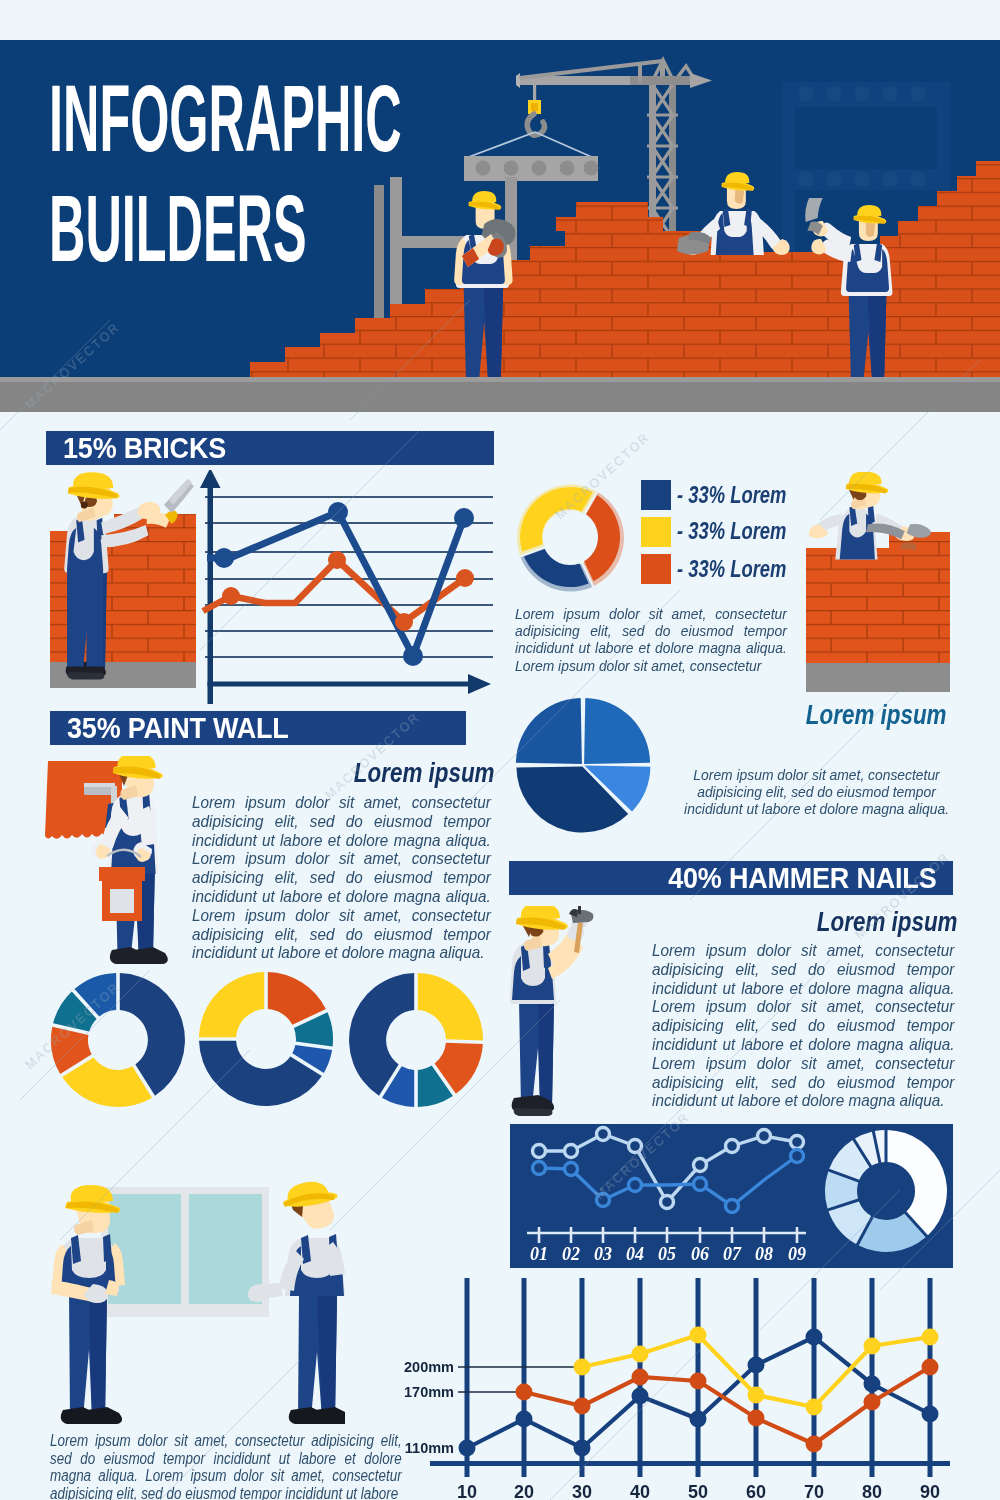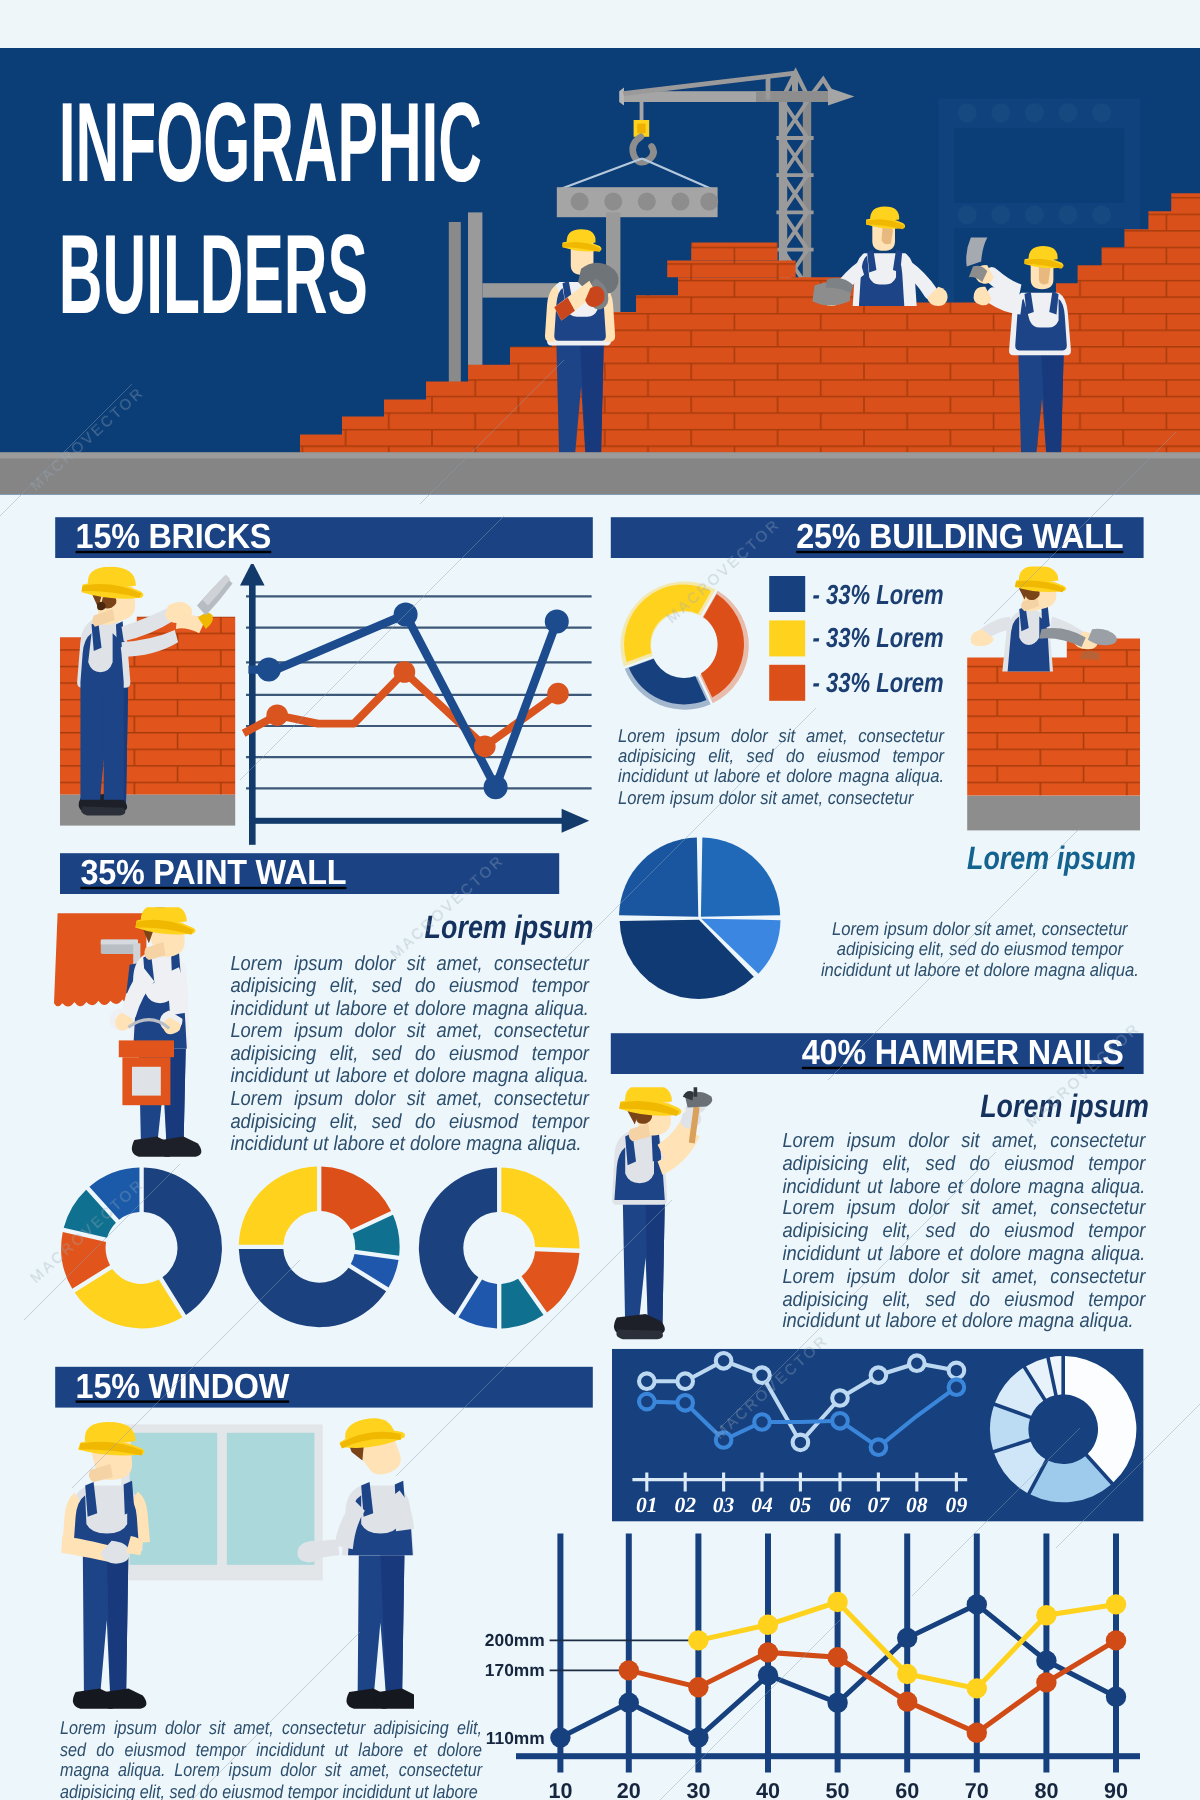--- a/index.html
+++ b/index.html
@@ -7,21 +7,21 @@
   body{width:1000px;height:1500px;background:#eef6fa;font-family:"Liberation Sans",sans-serif;overflow:hidden;}
   #page{position:relative;width:1000px;height:1500px;background:#edf6fa;overflow:hidden;margin-top:40px;}
   .abs{position:absolute;}
   
   #hero{position:absolute;left:0;top:0;width:1000px;height:372px;background:#0b3d77;overflow:hidden;}
   #hero-title{position:absolute;left:49px;top:24px;width:520px;color:#fff;z-index:40;}
   .hero-line{font-family:"Liberation Sans",sans-serif;font-weight:bold;
      font-size:94px;line-height:1.17;letter-spacing:0px;display:block;
      transform:scaleX(0.536);transform-origin:left top;white-space:nowrap;}
   
-  .bar{position:absolute;height:34px;background:#1b4384;display:flex;align-items:center;box-sizing:border-box;text-decoration:underline;}
+  .bar{position:absolute;height:34px;background:#1b4384;display:flex;align-items:center;box-sizing:border-box;}
   .bar span{font-weight:bold;font-size:29px;color:#fff;letter-spacing:-0.2px;
      font-family:"Liberation Sans",sans-serif;display:inline-block;transform:scaleX(0.93);}
   .bar.l{justify-content:flex-start;padding-left:17px;}
   .bar.l span{transform-origin:left center;}
   .bar.r{justify-content:flex-end;padding-right:17px;}
   .bar.r span{transform-origin:right center;}
   
   .body-text{font-family:"Liberation Sans",sans-serif;font-style:italic;font-size:15.4px;line-height:17.2px;
      color:#2d4f6e;text-align:justify;transform:scaleX(0.90);transform-origin:left top;}
   .sub-h{font-family:"Liberation Sans",sans-serif;font-weight:bold;font-style:italic;
@@ -235,31 +235,25 @@
 
     <div id="hero-title">
       <span class="hero-line">INFOGRAPHIC</span>
       <span class="hero-line">BUILDERS</span>
     </div>
   </div>
 
   <div class="bar l" style="left:46px;top:391px;width:448px">
     <span>15% BRICKS</span>
     </div>
-  <div class="bar r" style="left:509px;top:391px;width:444px">
-    <span>25% BUILDING WALL</span>
-    </div>
   <div class="bar l" style="left:50px;top:671px;width:416px">
     <span>35% PAINT WALL</span>
     </div>
   <div class="bar r" style="left:509px;top:821px;width:444px">
     <span>40% HAMMER NAILS</span>
-    </div>
-  <div class="bar l" style="left:46px;top:1099px;width:448px">
-    <span>15% WINDOW</span>
     </div>
 
   <svg class="abs" style="left:40px;top:432px" width="170" height="222" viewBox="0 0 170 222">
     <defs>
       <pattern id="brk2" width="72" height="27.6" patternUnits="userSpaceOnUse">
         <rect width="72" height="27.6" fill="#e1551c"></rect>
         <g stroke="#a83b0c" stroke-width="1.3">
             <path d="M0 0.65 H72 M0 14.45 H72"></path>
         <path d="M36 0.65 V14.45 M0 14.45 V27.6 M72 14.45 V27.6"></path>
           </g>

